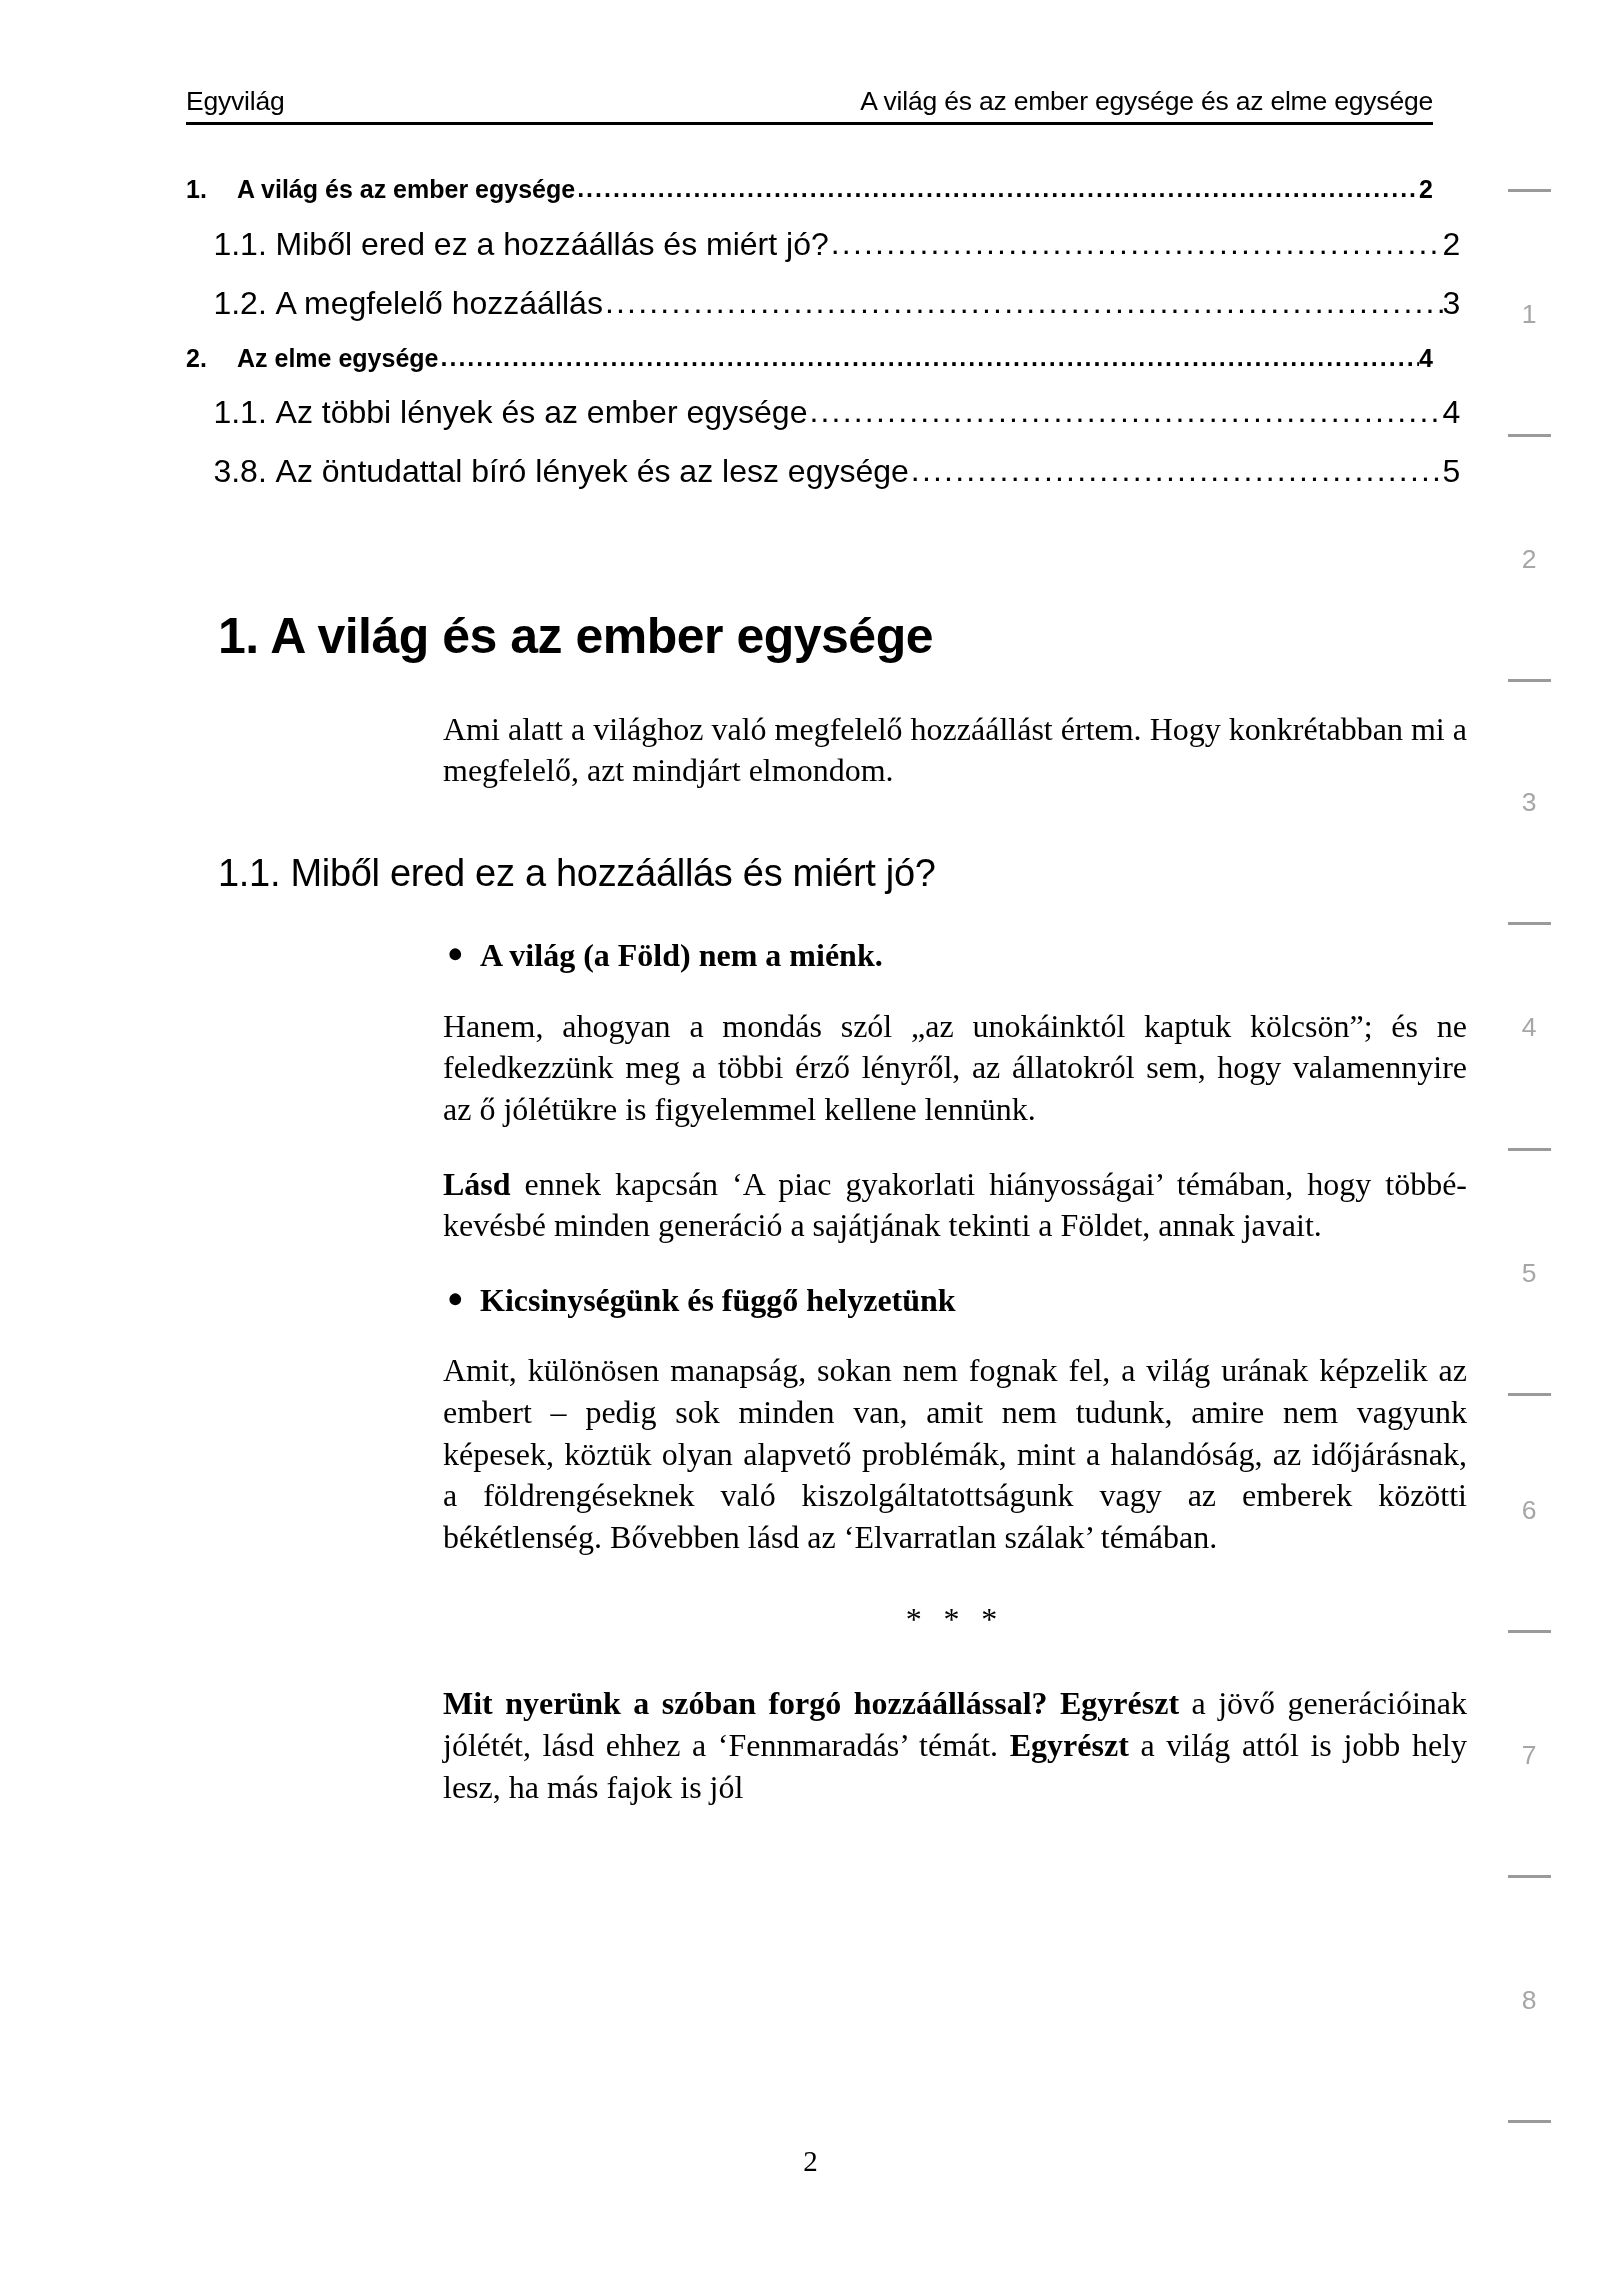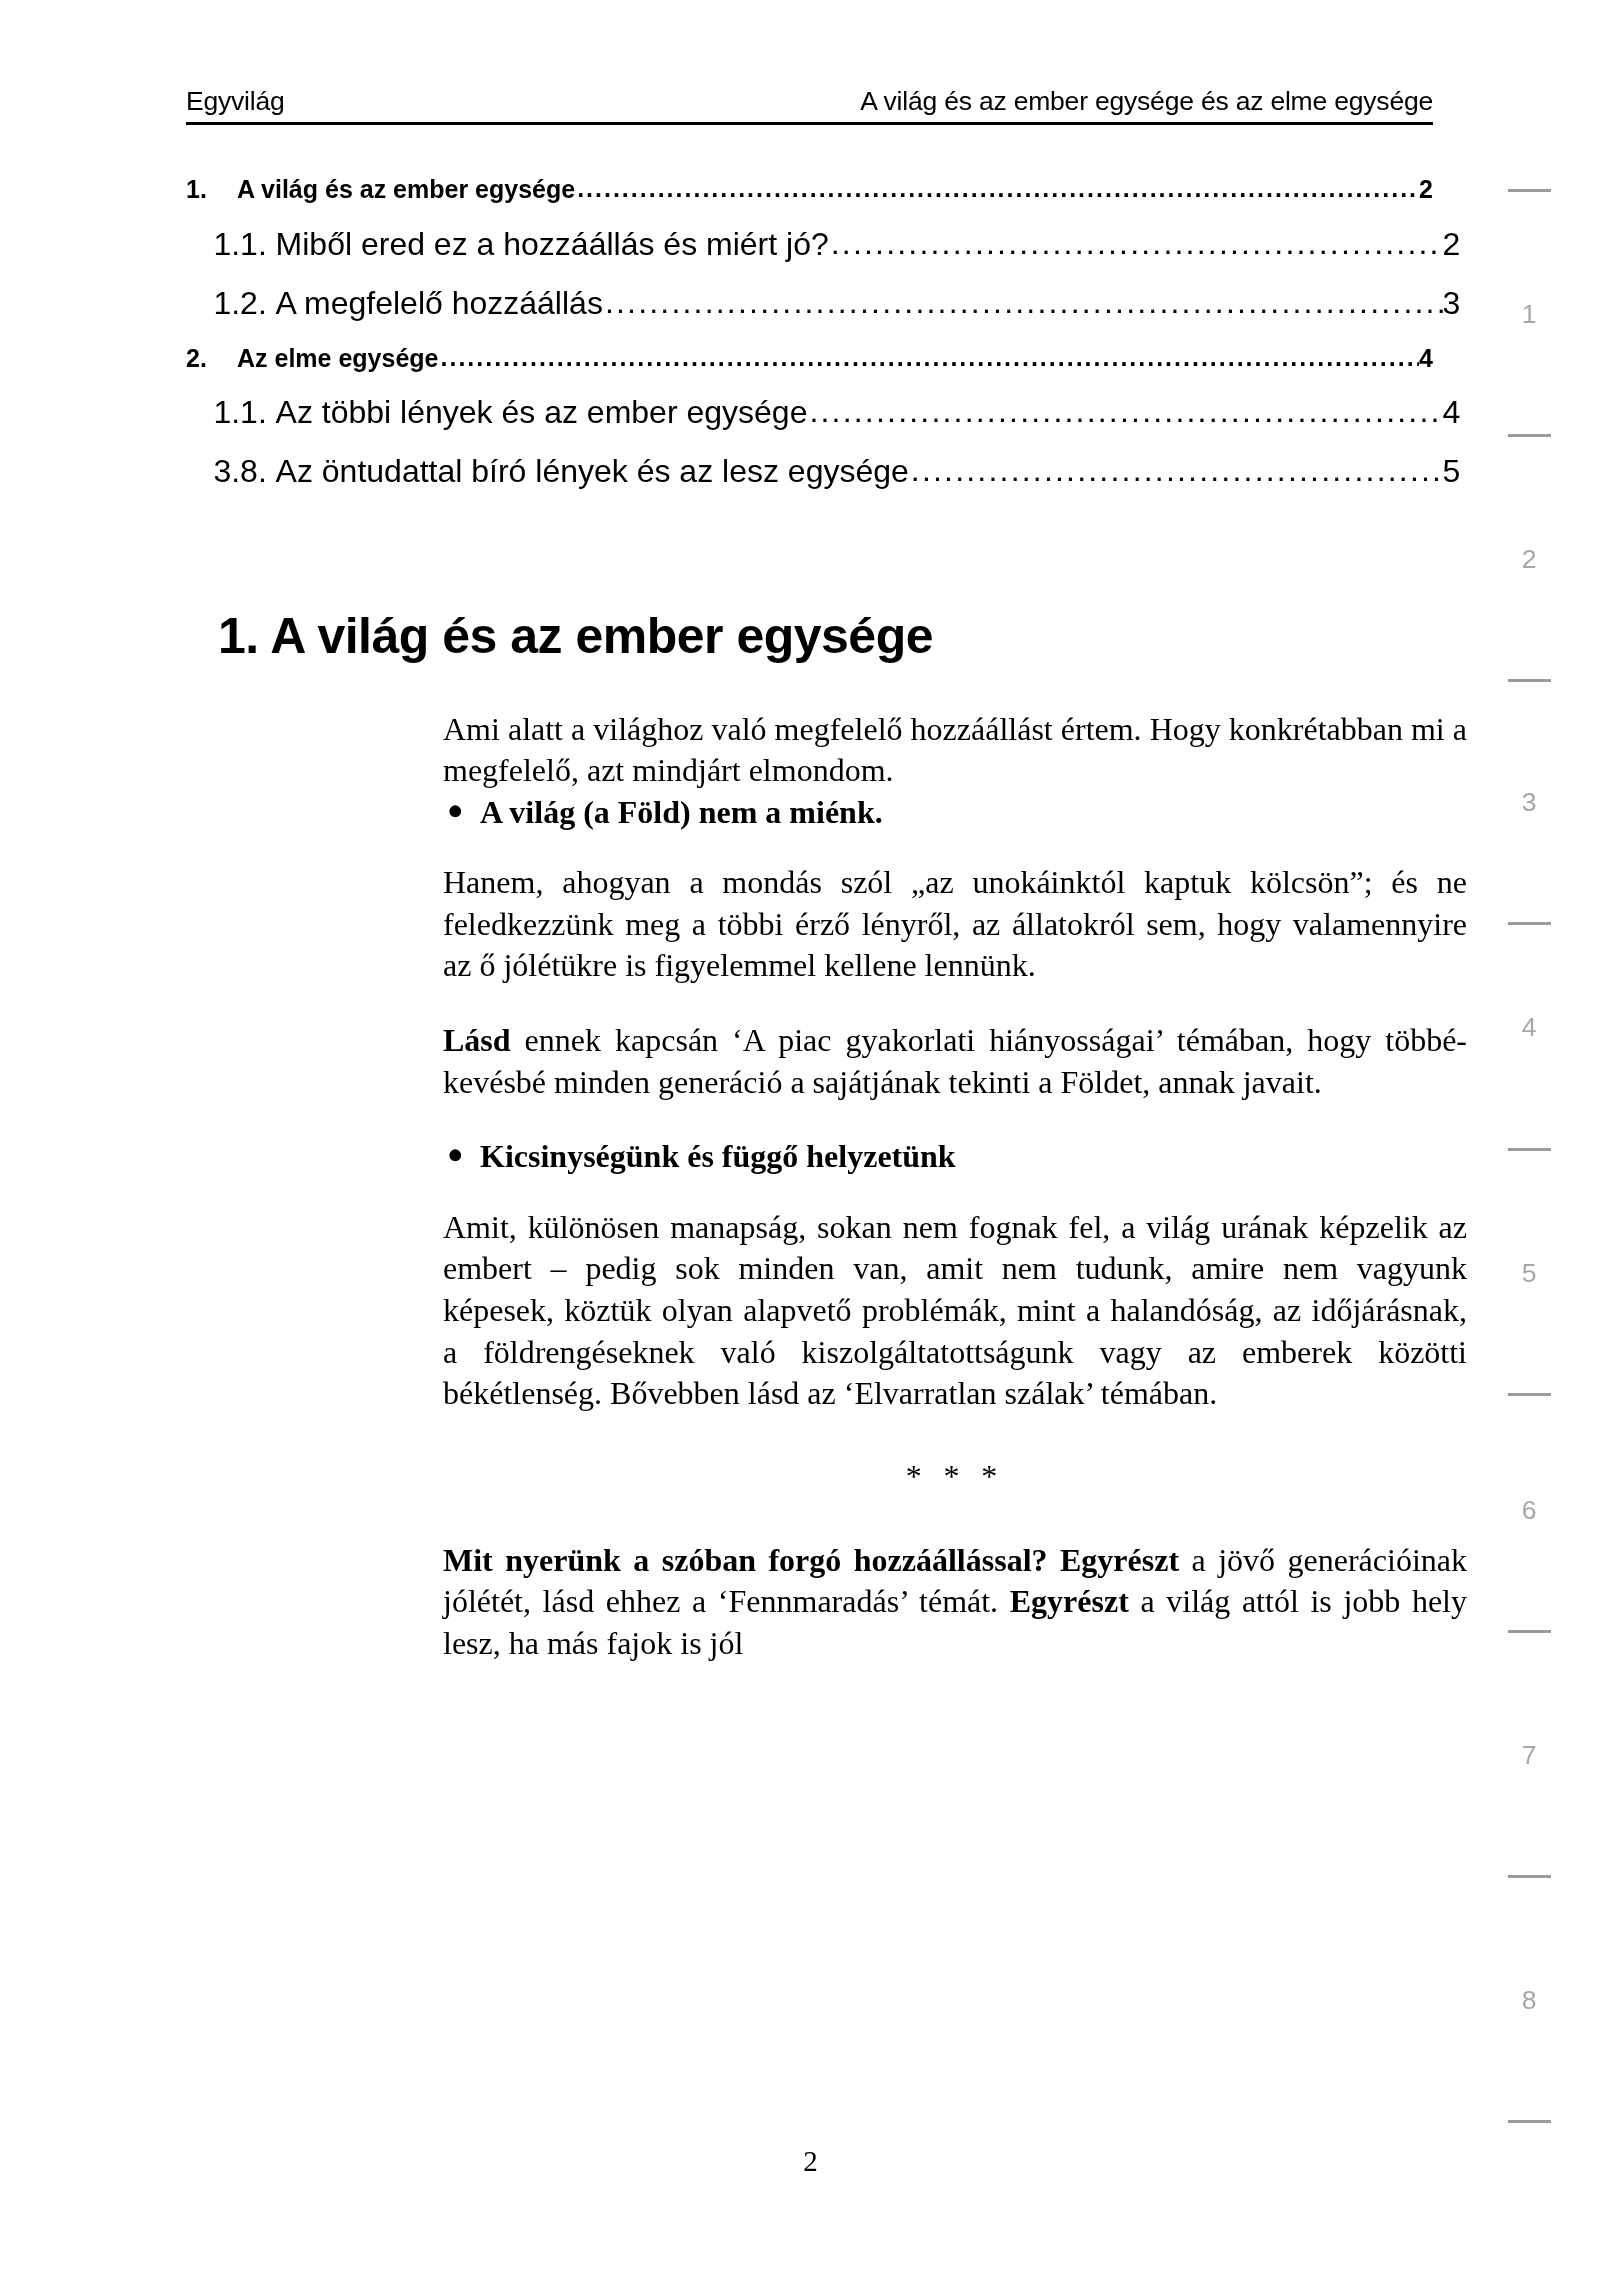--- a/index.html
+++ b/index.html
@@ -254,20 +254,21 @@
   </div>
 
   <div class="content">
 
     <h1 class="sec-title">1. A világ és az ember egysége</h1>
 
     <div class="indent-block">
       <p class="body-par">Ami alatt a világhoz való megfelelő hozzáállást értem. Hogy konkrétabban mi a megfelelő, azt mindjárt elmondom.</p>
     </div>
 
+    <h2 class="subsec-title">1.1. Miből ered ez a hozzáállás és miért jó?</h2>
 
     <div class="indent-block">
 
       <ul class="bullets">
         <li>
           <span class="bullet-dot">●</span>
           <span>A világ (a Föld) nem a miénk.</span>
         </li>
       </ul>
 

